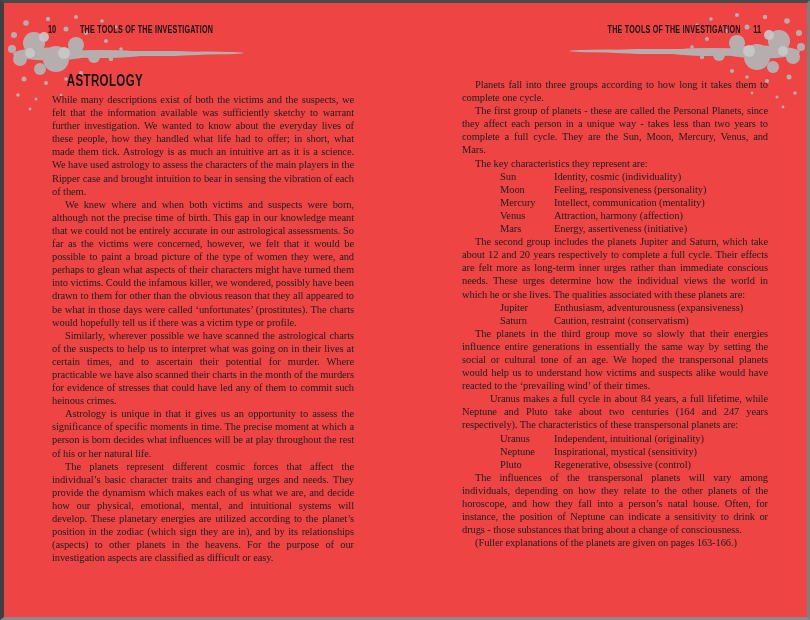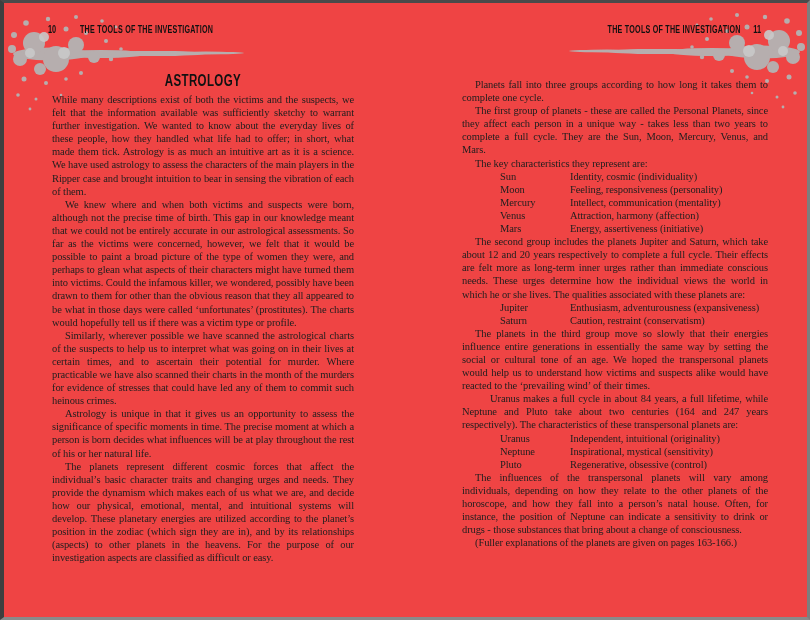--- a/index.html
+++ b/index.html
@@ -22,36 +22,36 @@
   .hdr-right { text-align:right; }
   .hdr-right .cond { transform-origin:right center; }
   .pageno {
     position:absolute; top:20px; color:#111; white-space:nowrap;
     font-family:"Liberation Sans", sans-serif; font-weight:bold; font-size:10.5px;
   }
   .pageno .cond { display:inline-block; transform:scaleX(0.7); }
   .pn-left .cond { transform-origin:left center; }
   .pn-right .cond { transform-origin:right center; }
   .chapter-title {
-    position:absolute; left:48px; top:69px; width:302px; text-align:center;
+    position:absolute; left:48px; top:69px; width:302px; 
     font-family:"Liberation Sans", sans-serif; font-weight:bold; font-size:16px;
     letter-spacing:0.5px; color:#111;
   }
   .chapter-title .cond { display:inline-block; transform:scaleX(0.72); transform-origin:center center; }
   .col { position:absolute; color:#1e1e1e; }
   .col-left  { left:48px;  top:90px; width:302px; }
   .col-right { left:458px; top:75px; width:306px; }
   .col p {
     margin:0; font-size:10.5px; line-height:13.1px; text-align:justify;
     letter-spacing:-0.1px; color:#1e1e1e;
   }
   .indent    { text-indent:13px; }
   .indent-lg { text-indent:28px; }
   .gap-above { margin-top:12px; }
-  .planet-row { display:flex; font-size:10.5px; line-height:13.1px; letter-spacing:-0.1px;gap:16px; }
+  .planet-row { display:flex; font-size:10.5px; line-height:13.1px; letter-spacing:-0.1px; }
   .planet-name   { margin-left:38px; width:54px; flex:none; }
   .planet-traits { flex:1; }
   .splat { position:absolute; pointer-events:none; }
   .splat-left  { left:2px; top:4px; }
   .splat-right { right:0px; top:2px; transform:scaleX(-1); }
 </style>
 </head>
 <body>
 
 <div class="spread">

